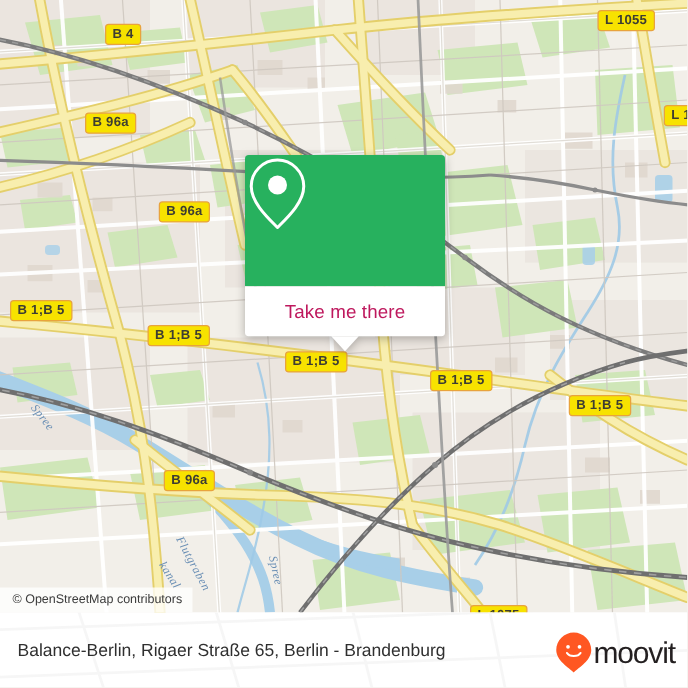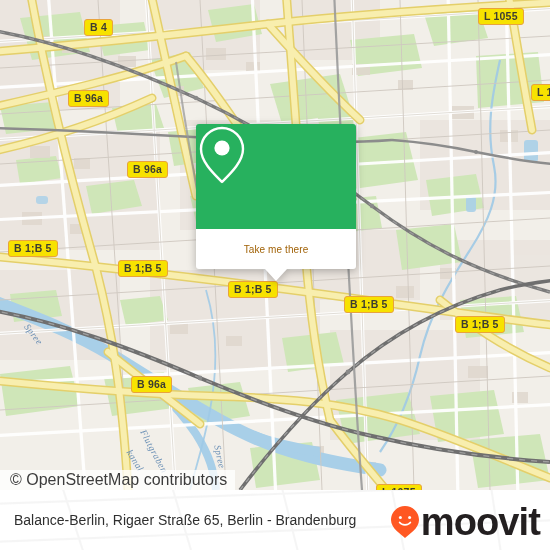--- a/index.html
+++ b/index.html
@@ -53,36 +53,36 @@
     display:flex;align-items:center;justify-content:center;
   }
   .callout-bottom{
     background:#ffffff;
     height:40px;
     border-radius:0 0 3px 3px;
     display:flex;align-items:center;justify-content:center;
     position:relative;
   }
   .callout-label{
-    font-size:10px;color:#a16207;letter-spacing:.1px;
+    font-size:15px;color:#be185d;letter-spacing:.1px;
   }
   .callout-tail{
     position:absolute;left:50%;margin-left:-11px;bottom:-12px;
     width:0;height:0;
     border-left:11px solid transparent;
     border-right:11px solid transparent;
     border-top:12px solid #ffffff;
   }
 
   
   .attrib{
     position:absolute;left:0;bottom:0;
     background:rgba(255,255,255,.78);
     color:#3c3c3c;
-    font-size:16px;
+    font-size:10px;
     padding:3px 8px 3px 10px;
     line-height:14px;
     white-space:nowrap;
   }
 
   
   .footer{
     position:absolute;left:0;top:490px;width:550px;height:60px;
     background:#ffffff;
     display:flex;align-items:center;
@@ -94,22 +94,22 @@
   .footer-text{
     position:relative;
     font-size:14px;color:#2f2f2f;line-height:19px;
     max-width:400px;z-index:2;
   }
   .footer-logo{
     position:absolute;right:10px;top:50%;margin-top:-15px;
     display:flex;align-items:center;z-index:2;
   }
   .moovit-word{
-    font-size:38px;color:#231f20;letter-spacing:-.9px;
-    margin-left:1px;line-height:29px;font-weight:bold;
+    font-size:24px;color:#231f20;letter-spacing:-.9px;
+    margin-left:1px;line-height:29px;font-weight:normal;
   }
 </style>
 </head>
 <body>
 
 <div class="screen">
 
   <div class="map">
     <svg width="550" height="490" viewBox="0 0 550 490">
       <defs>

